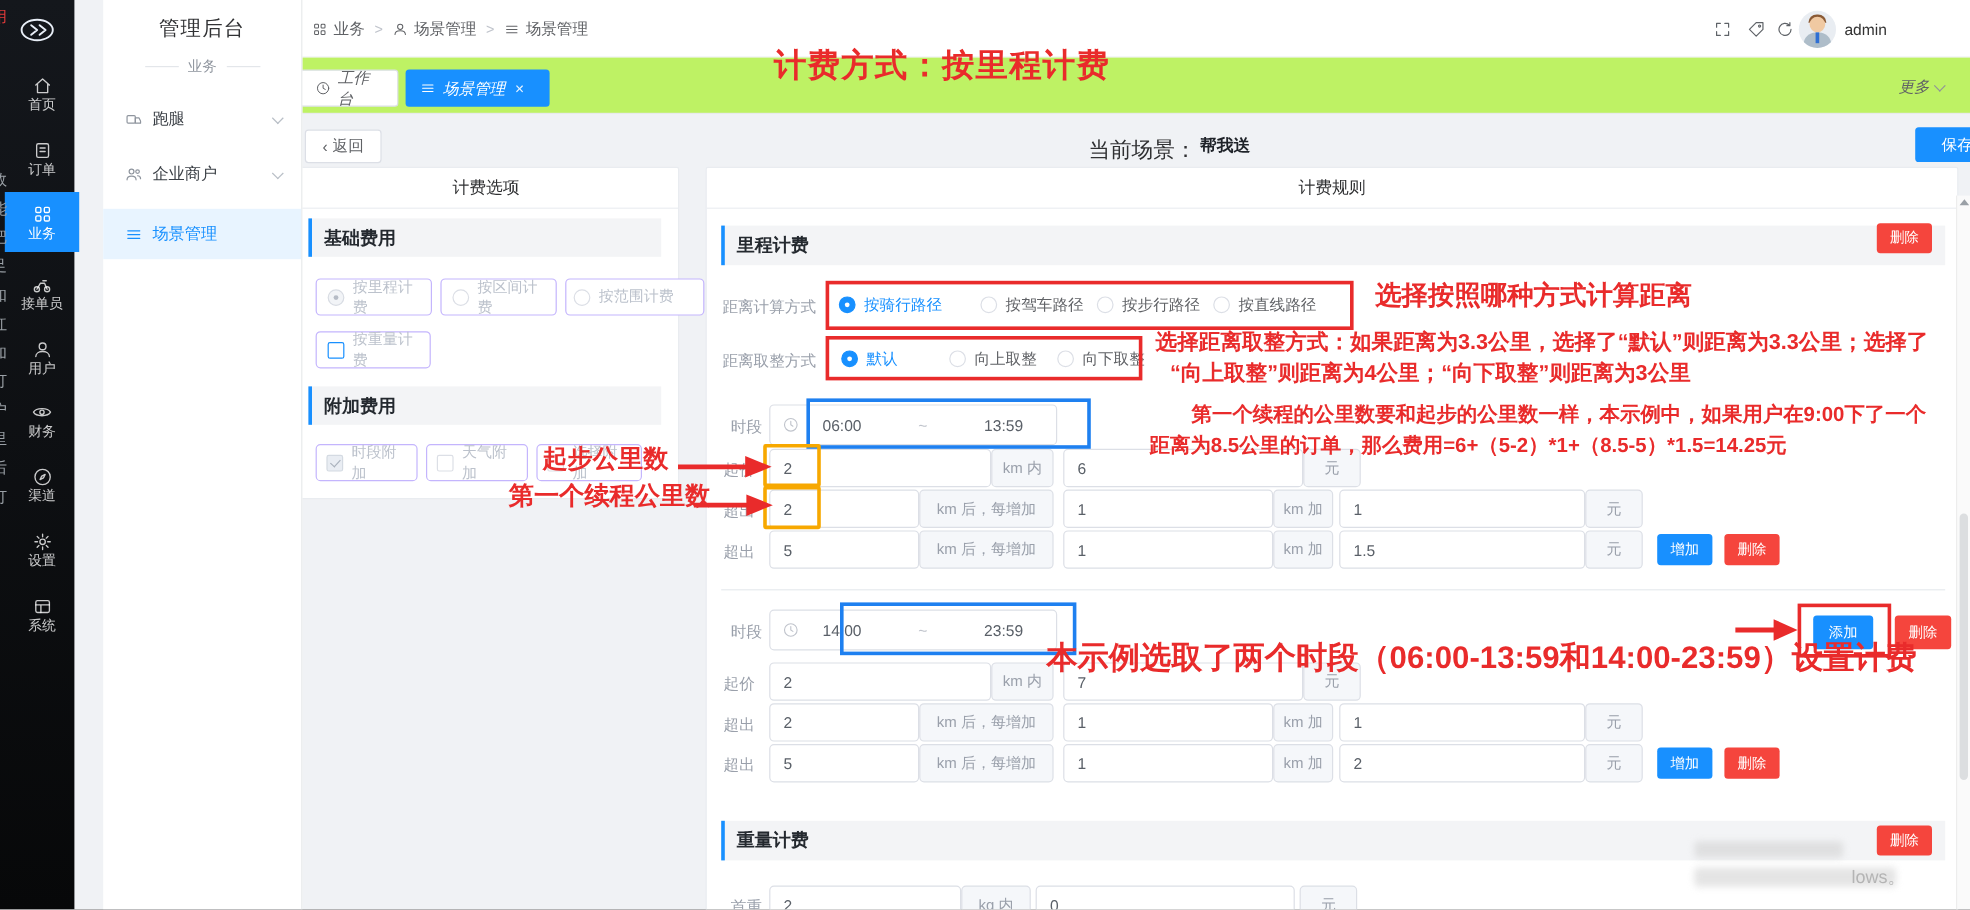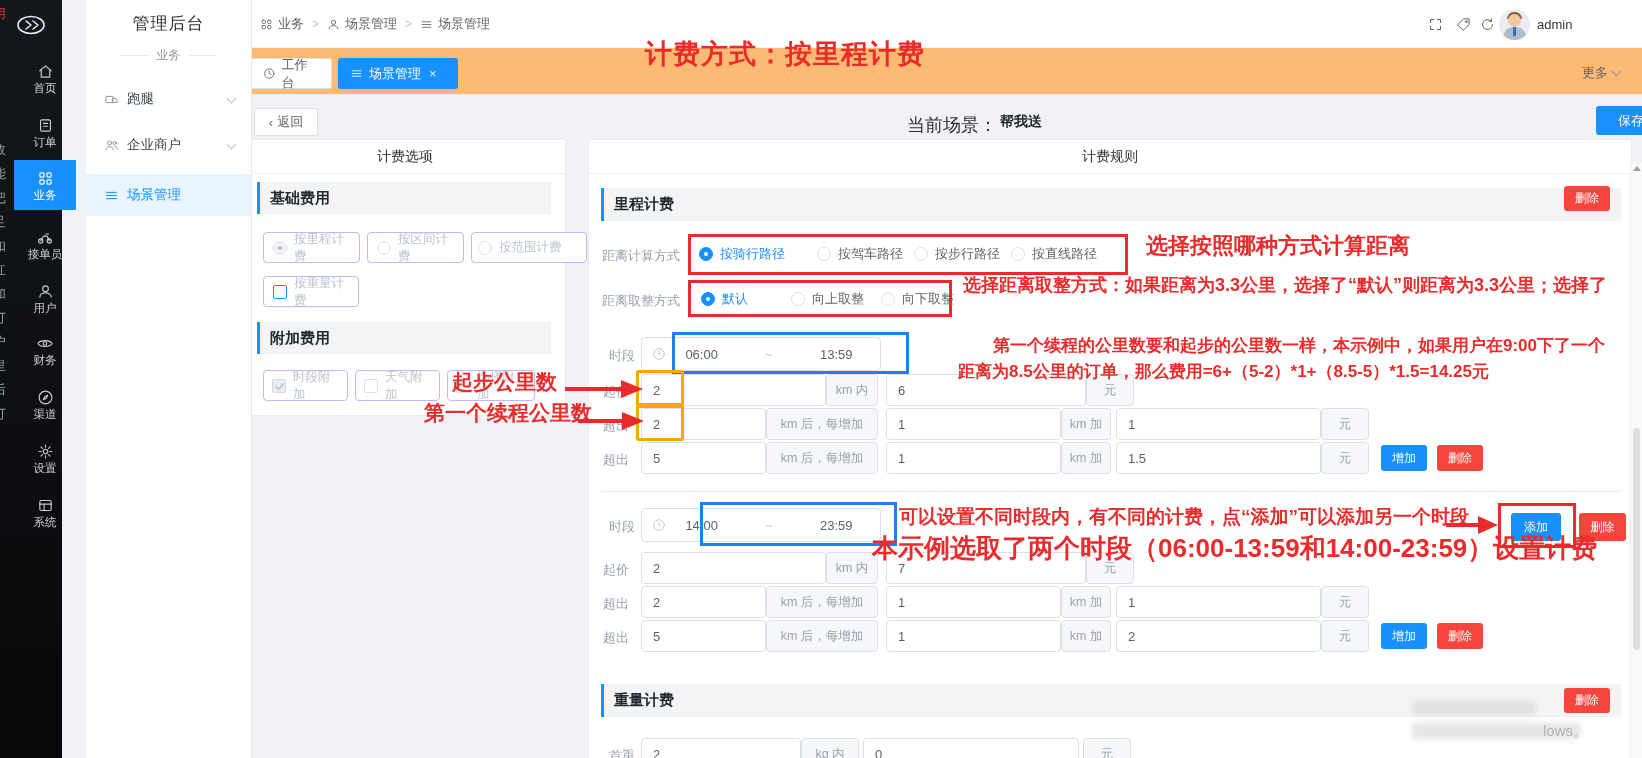--- a/index.html
+++ b/index.html
@@ -3,21 +3,21 @@
 <meta charset="utf-8">
 <style>
   * { margin:0; padding:0; box-sizing:border-box; }
   html,body { background:#888; }
   body { font-family:"Liberation Sans","DejaVu Sans",sans-serif; }
   .stage { position:relative; width:1642px; height:758px; background:#f0f2f5; overflow:hidden; margin:0 auto; }
 
   
   .rail { position:absolute; left:0; top:0; width:62px; height:758px; background:linear-gradient(180deg,#14171c,#070809); z-index:5; }
   .rail .logo { position:absolute; left:0; top:8px; width:62px; height:34px; display:flex; align-items:center; justify-content:center; color:#e8eef7; }
-  .rail-item { position:absolute; left:14px; width:62px; height:44px; display:flex; flex-direction:column; align-items:center; justify-content:center; gap:2px; color:rgba(255,255,255,.78); cursor:pointer; }
+  .rail-item { position:absolute; left:4px; width:62px; height:44px; display:flex; flex-direction:column; align-items:center; justify-content:center; gap:2px; color:rgba(255,255,255,.78); cursor:pointer; }
   .rail-item span { font-size:11.5px; line-height:12px; }
   .rail-item.active { background:#1890ff; color:#fff; }
   .svgi { stroke:currentColor; fill:none; stroke-width:1.6; stroke-linecap:round; stroke-linejoin:round; }
 
   
   .stray { position:absolute; left:-7px; top:2px; width:18px; z-index:50; color:#9aa0a6; font-size:13px; line-height:24px; }
   .stray span { display:block; height:24px; }
   .stray span.red { color:#e23a3a; }
   .stray span:nth-child(2) { margin-top:112px; }
 
@@ -39,21 +39,21 @@
   .crumb { display:flex; align-items:center; gap:5px; cursor:pointer; }
   .top-ico { color:#5f6368; display:flex; cursor:pointer; }
   .avatar { position:absolute; left:1271px; top:9px; width:31px; height:31px; border-radius:50%; background:#e9edf2; overflow:hidden; cursor:pointer; }
   .avatar .head { position:absolute; left:9px; top:5px; width:13px; height:13px; border-radius:50%; background:#f0c9a2; }
   .avatar .hair { position:absolute; left:8px; top:3px; width:15px; height:7px; border-radius:8px 8px 0 0; background:#8a5a35; }
   .avatar .body { position:absolute; left:4px; top:18px; width:23px; height:13px; border-radius:10px 10px 0 0; background:#aebdc9; }
   .avatar .tie { position:absolute; left:14px; top:18px; width:3px; height:9px; background:#2f6fd3; }
   .username { position:absolute; left:1309px; top:17px; font-size:13px; color:#333; }
 
   
-  .tabbar { position:absolute; left:228px; top:48px; width:1414px; height:47px; background:#fdba74; border-bottom:1px solid #e8eaec; z-index:3; }
+  .tabbar { position:absolute; left:228px; top:48px; width:1414px; height:47px; background:#bef264; border-bottom:1px solid #e8eaec; z-index:3;font-style:italic; }
   .tab { position:absolute; top:10px; height:31px; display:flex; align-items:center; gap:6px; padding:0 12px; font-size:13px; border-radius:3px; cursor:pointer; }
   .tab.plain { left:22px; width:82px; border:1px solid #dcdfe6; color:#606266; background:#fff; }
   .tab.active { left:110px; width:120px; background:#1890ff; color:#fff; }
   .tab .x { margin-left:2px; font-size:13px; opacity:.9; }
   .more { position:absolute; right:22px; top:16px; font-size:13px; color:#606266; display:flex; align-items:center; gap:5px; cursor:pointer; }
   .more .chev { width:7px; height:7px; border-right:1.4px solid #909399; border-bottom:1.4px solid #909399; transform:rotate(45deg); margin-top:-3px; }
 
   
   .btn-back { position:absolute; left:254px; top:108px; width:64px; height:28px; background:#fff; border:1px solid #dcdfe6; border-radius:3px; display:flex; align-items:center; justify-content:center; gap:4px; font-size:13px; color:#606266; cursor:pointer; z-index:2; }
   .scene-label { position:absolute; left:907px; top:113px; font-size:18px; color:#303133; font-weight:normal; z-index:2; }
@@ -494,41 +494,41 @@
   <div class="wm-bar" style="left:1412px;top:723px;width:168px;height:16px"></div>
   <span class="wm-text" style="left:1543px;top:722px">lows。</span>
 
   <div class="ann" style="left:645px;top:36px;font-size:27px;letter-spacing:1px">计费方式：按里程计费</div>
 
   <div class="redbox" style="left:688px;top:234px;width:440px;height:41px"></div>
   <div class="ann" style="left:1146px;top:231px;font-size:22px">选择按照哪种方式计算距离</div>
 
   <div class="redbox" style="left:688px;top:280px;width:264px;height:37px"></div>
   <div class="ann" style="left:963px;top:273px;font-size:18px">选择距离取整方式：如果距离为3.3公里，选择了“默认”则距离为3.3公里；选择了</div>
+  <div class="ann" style="left:975px;top:299px;font-size:18px">“向上取整”则距离为4公里；“向下取整”则距离为3公里</div>
 
   <div class="bluebox" style="left:672px;top:332px;width:237px;height:42px"></div>
   <div class="ann" style="left:993px;top:334px;font-size:17px">第一个续程的公里数要和起步的公里数一样，本示例中，如果用户在9:00下了一个</div>
   <div class="ann" style="left:958px;top:360px;font-size:17px">距离为8.5公里的订单，那么费用=6+（5-2）*1+（8.5-5）*1.5=14.25元</div>
 
   <div class="ann" style="left:452px;top:368px;font-size:21px">起步公里数</div>
   <div class="orangebox" style="left:636px;top:370px;width:48px;height:36px"></div>
   <svg class="arrow" style="left:563px;top:377px" width="82" height="24">
     <line x1="2" y1="12" x2="62" y2="12" stroke="#e92b2b" stroke-width="4"></line>
       <polygon points="58,3 80,12 58,21" fill="#e92b2b"></polygon>
   </svg>
 
   <div class="ann" style="left:424px;top:399px;font-size:21px">第一个续程公里数</div>
   <div class="orangebox" style="left:636px;top:405px;width:48px;height:36px"></div>
   <svg class="arrow" style="left:578px;top:409px" width="68" height="24">
     <line x1="0" y1="12" x2="48" y2="12" stroke="#e92b2b" stroke-width="4"></line>
       <polygon points="44,3 66,12 44,21" fill="#e92b2b"></polygon>
   </svg>
 
   <div class="bluebox" style="left:700px;top:502px;width:197px;height:44px"></div>
-  <div class="ann" style="left:899px;top:504px;font-size:19px">可以设置不同时段内，有不同的计费，点“添加”可以添加另一个时段</div>
   <div class="ann" style="left:872px;top:531px;font-size:26px">本示例选取了两个时段（06:00-13:59和14:00-23:59）设置计费</div>
   <div class="redbox" style="left:1498px;top:503px;width:78px;height:45px"></div>
   <svg class="arrow" style="left:1446px;top:514px" width="54" height="22">
     <line x1="0" y1="11" x2="36" y2="11" stroke="#e92b2b" stroke-width="4"></line>
       <polygon points="32,2 52,11 32,20" fill="#e92b2b"></polygon>
   </svg>
 
 </div>
 
 </body></html>

